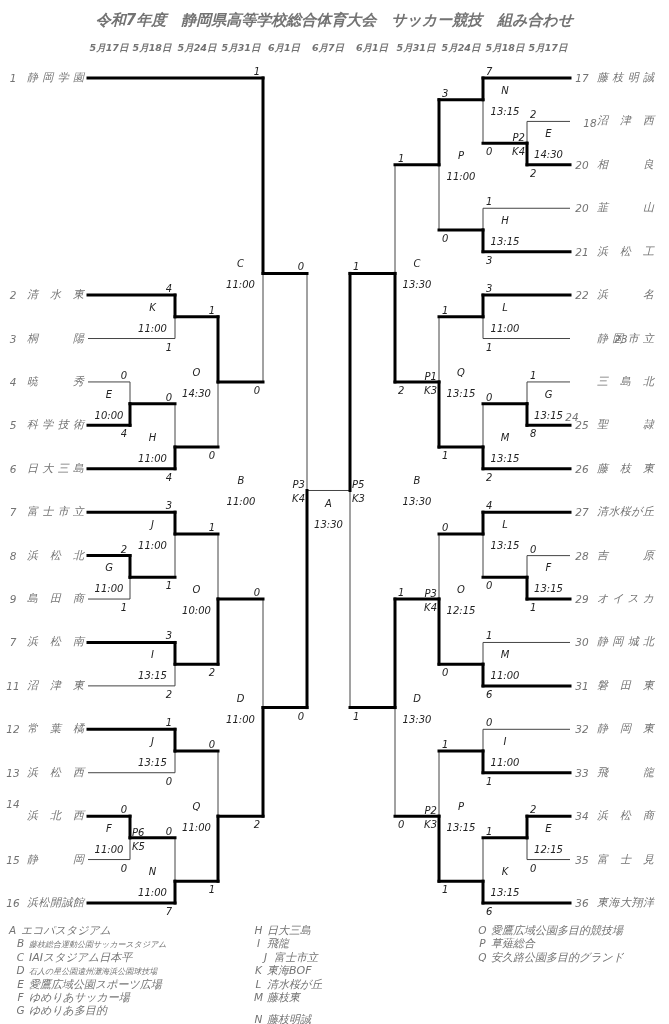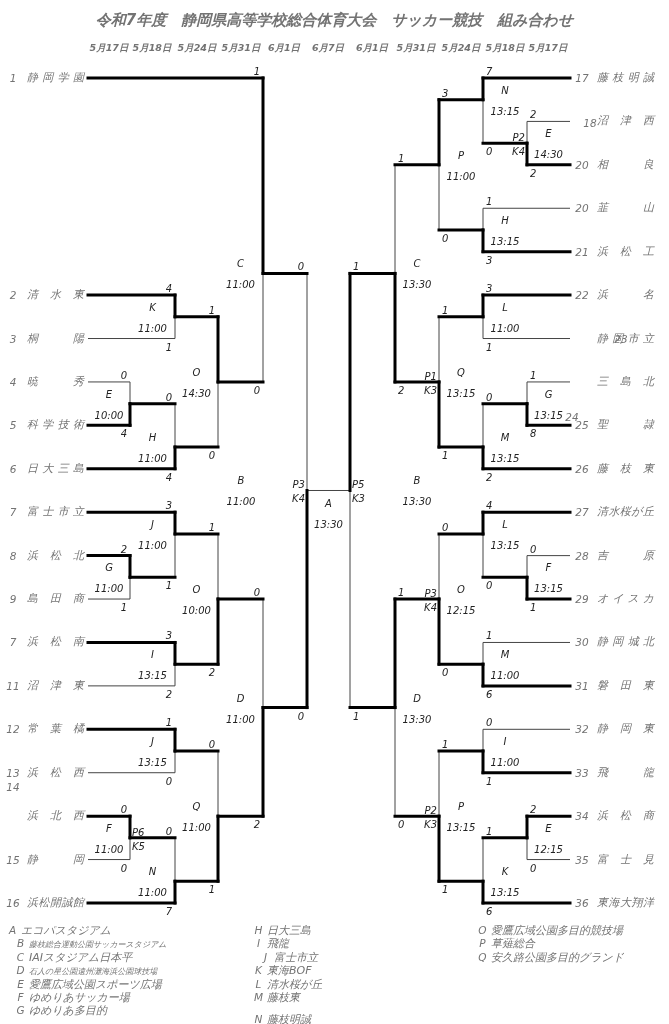--- a/index.html
+++ b/index.html
@@ -422,21 +422,21 @@
         <span>常</span>
         <span>葉</span>
         <span>橘</span>
       </div>
       <div class="team-no" style="left: 2px; top: 765.72px;">13</div>
       <div class="team-name" style="left: 27px; top: 765.72px;">
         <span>浜</span>
         <span>松</span>
         <span>西</span>
       </div>
-      <div class="team-no" style="left: 2px; top: 780px;">14</div>
+      <div class="team-no" style="left: 2px; top: 797px;">14</div>
       <div class="team-name" style="left: 27px; top: 809.14px;">
         <span>浜</span>
         <span>北</span>
         <span>西</span>
       </div>
       <div class="team-no" style="left: 2px; top: 852.56px;">15</div>
       <div class="team-name" style="left: 27px; top: 852.56px;">
         <span>静</span>
         <span>岡</span>
       </div>

